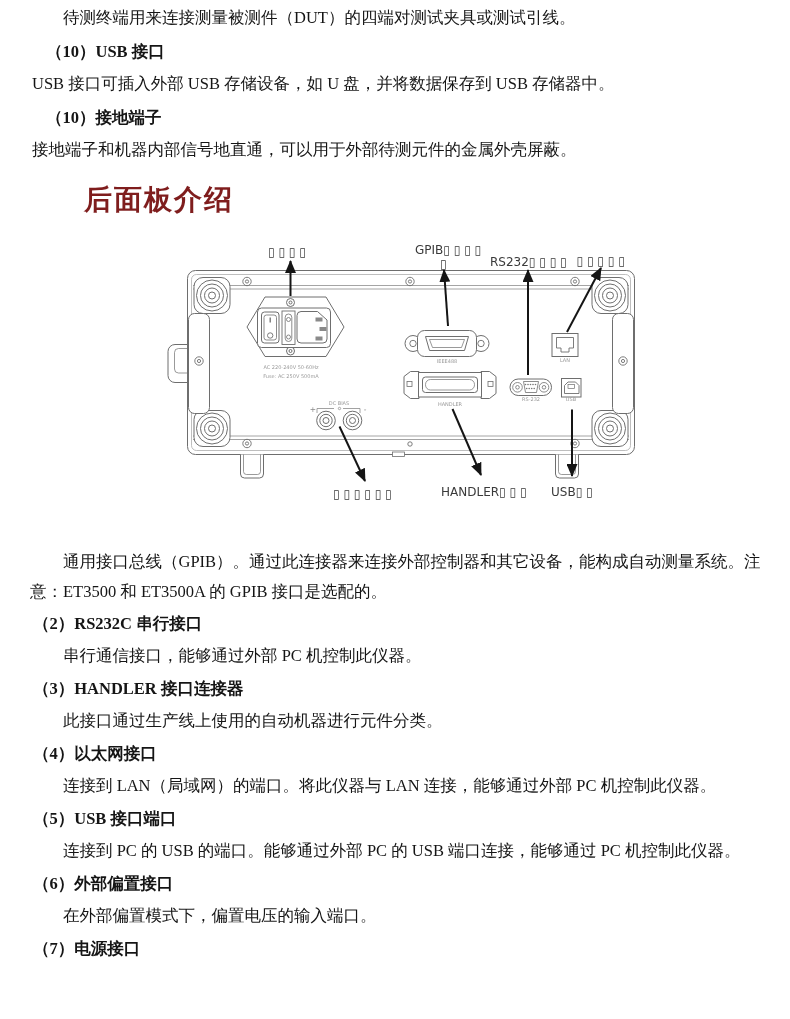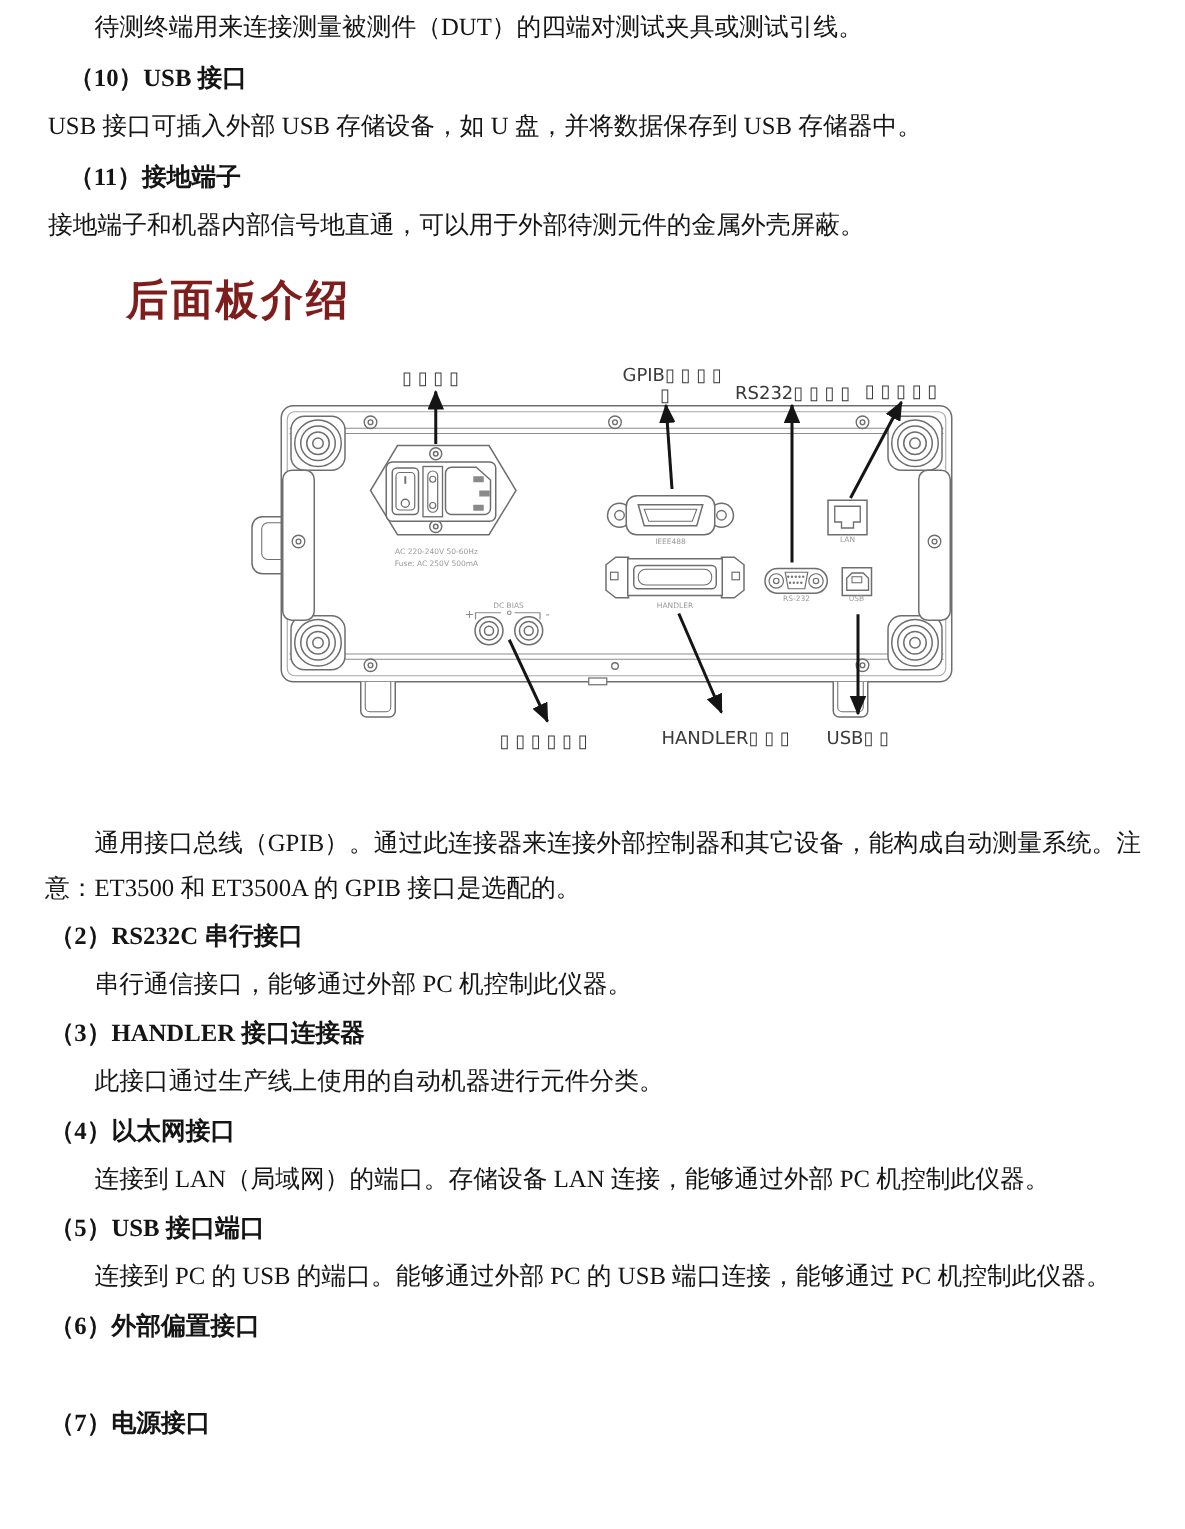--- a/index.html
+++ b/index.html
@@ -19,21 +19,21 @@
   .tiny{font-size:5px;fill:#9a9a9a;}
 </style>
 </head>
 <body>
 
 <div class="page">
 
   <p class="t ind" style="top:8px">待测终端用来连接测量被测件（DUT）的四端对测试夹具或测试引线。</p>
   <p class="t hd2" style="top:42px">（10）USB 接口</p>
   <p class="t" style="top:74px">USB 接口可插入外部 USB 存储设备，如 U 盘，并将数据保存到 USB 存储器中。</p>
-  <p class="t hd2" style="top:108px">（11）接地端子</p>
+  <p class="t hd2" style="top:108px">（10）接地端子</p>
   <p class="t" style="top:140px">接地端子和机器内部信号地直通，可以用于外部待测元件的金属外壳屏蔽。</p>
 
   <h1 class="h1">后面板介绍</h1>
 
   <svg class="diagram" viewBox="150 232 505 275">
     <defs>
       <marker id="ah" markerUnits="userSpaceOnUse" markerWidth="13" markerHeight="11" refX="12" refY="5.5" orient="auto">
         <polygon points="0,0 13,5.5 0,11" fill="#151515"></polygon>
       </marker>
     </defs>
@@ -236,22 +236,23 @@
 
   <p class="t ind wrap" style="top:547px">通用接口总线（GPIB）。通过此连接器来连接外部控制器和其它设备，能构成自动测量系统。注意：ET3500 和 ET3500A 的 GPIB 接口是选配的。</p>
 
   <p class="t hd" style="top:614px">（2）RS232C 串行接口</p>
   <p class="t ind" style="top:646px">串行通信接口，能够通过外部 PC 机控制此仪器。</p>
 
   <p class="t hd" style="top:679px">（3）HANDLER 接口连接器</p>
   <p class="t ind" style="top:711px">此接口通过生产线上使用的自动机器进行元件分类。</p>
 
   <p class="t hd" style="top:744px">（4）以太网接口</p>
-  <p class="t ind" style="top:776px">连接到 LAN（局域网）的端口。存储设备 LAN 连接，能够通过外部 PC 机控制此仪器。</p>
+  <p class="t ind" style="top:776px">连接到 LAN（局域网）的端口。将此仪器与 LAN 连接，能够通过外部 PC 机控制此仪器。</p>
 
   <p class="t hd" style="top:809px">（5）USB 接口端口</p>
   <p class="t ind" style="top:841px">连接到 PC 的 USB 的端口。能够通过外部 PC 的 USB 端口连接，能够通过 PC 机控制此仪器。</p>
 
   <p class="t hd" style="top:874px">（6）外部偏置接口</p>
+  <p class="t ind" style="top:906px">在外部偏置模式下，偏置电压的输入端口。</p>
 
   <p class="t hd" style="top:939px">（7）电源接口</p>
 
 </div>
 
 </body></html>

